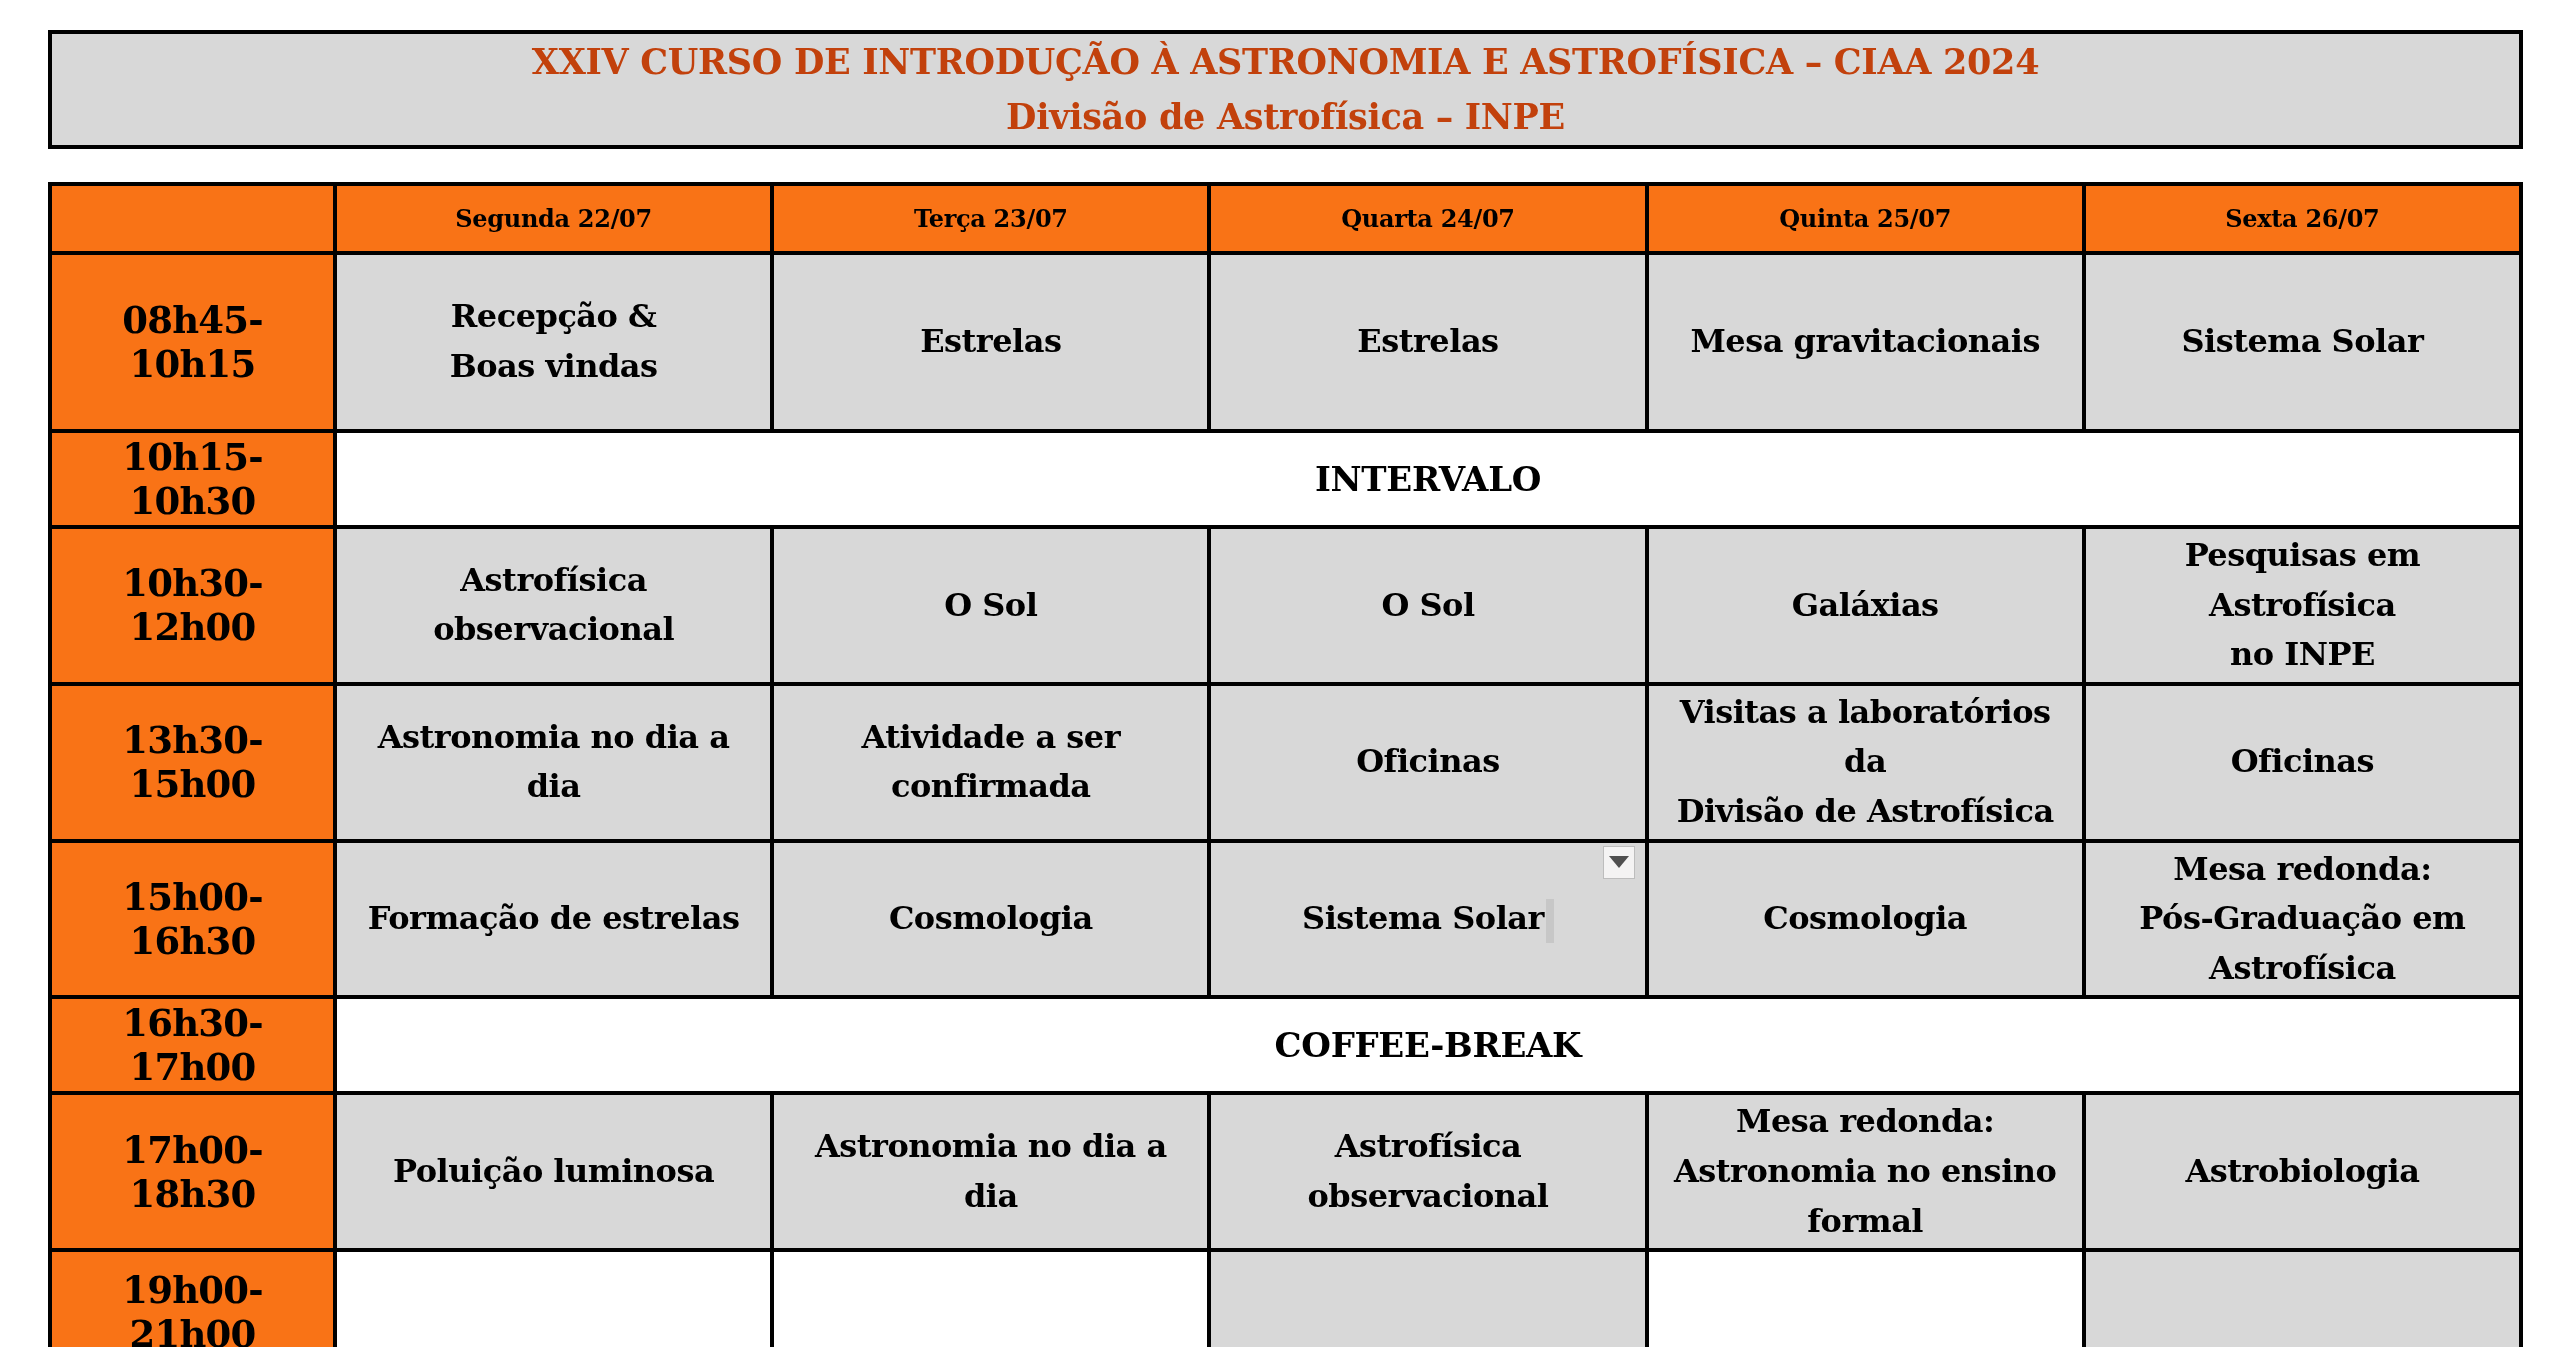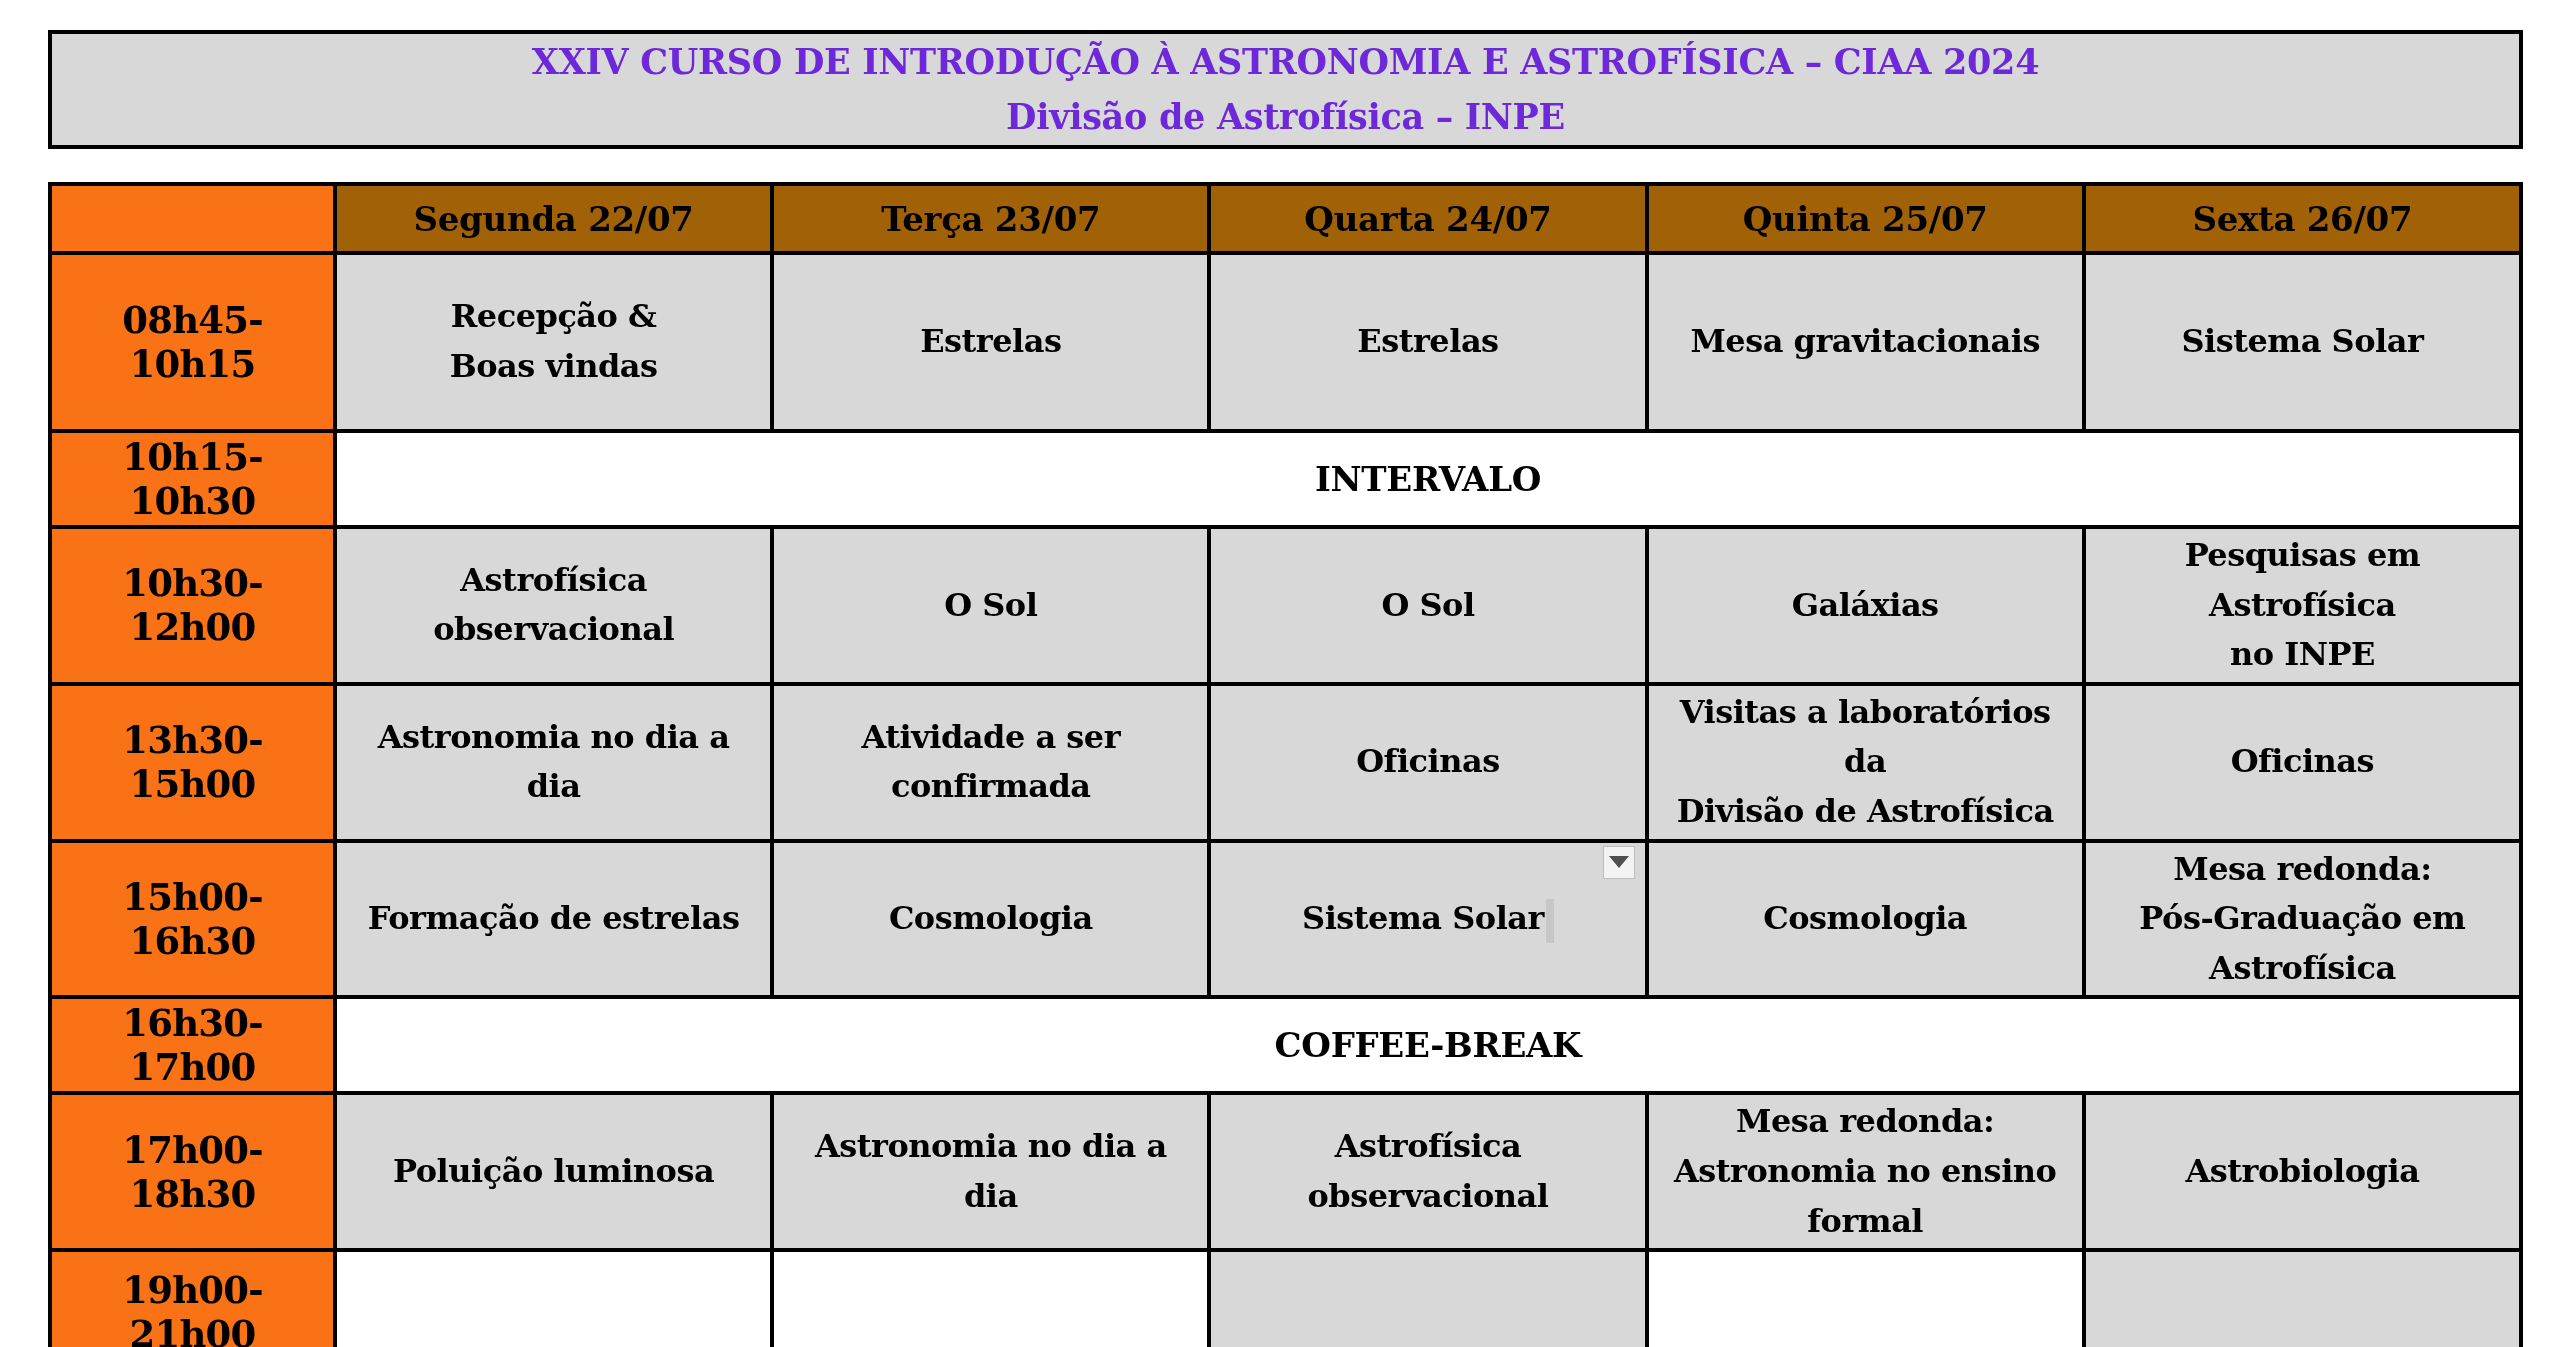--- a/index.html
+++ b/index.html
@@ -26,21 +26,21 @@
     box-sizing: border-box;
     width: 100%;
     height: 119px;
     background: #D8D8D8;
     border: 4px solid #000000;
     display: flex;
     flex-direction: column;
     justify-content: center;
     align-items: center;
     text-align: center;
-    color: #6d28d9;
+    color: #c2410c;
     font-size: 35px;
     line-height: 1.55;
     letter-spacing: -0.3px;
   }
   
   table.schedule {
     border-collapse: collapse;
     table-layout: fixed;
     width: 100%;
     margin-top: 33px;
@@ -49,22 +49,22 @@
   .schedule th, .schedule td {
     border: 4px solid #000000;
     padding: 2px 10px;
     text-align: center;
     vertical-align: middle;
     box-sizing: border-box;
     overflow: hidden;
   }
   .schedule col.time-col { width: 285px; }
   .schedule thead th {
-    background: #a16207;
-    font-size: 34px;
+    background: #f97316;
+    font-size: 24px;
     letter-spacing: -0.3px;
   }
   .schedule th.time {
     background: #f97316;
     font-size: 37px;
     letter-spacing: -0.8px;
   }
   .schedule td.cls {
     background: #D8D8D8;
     font-size: 32px;

